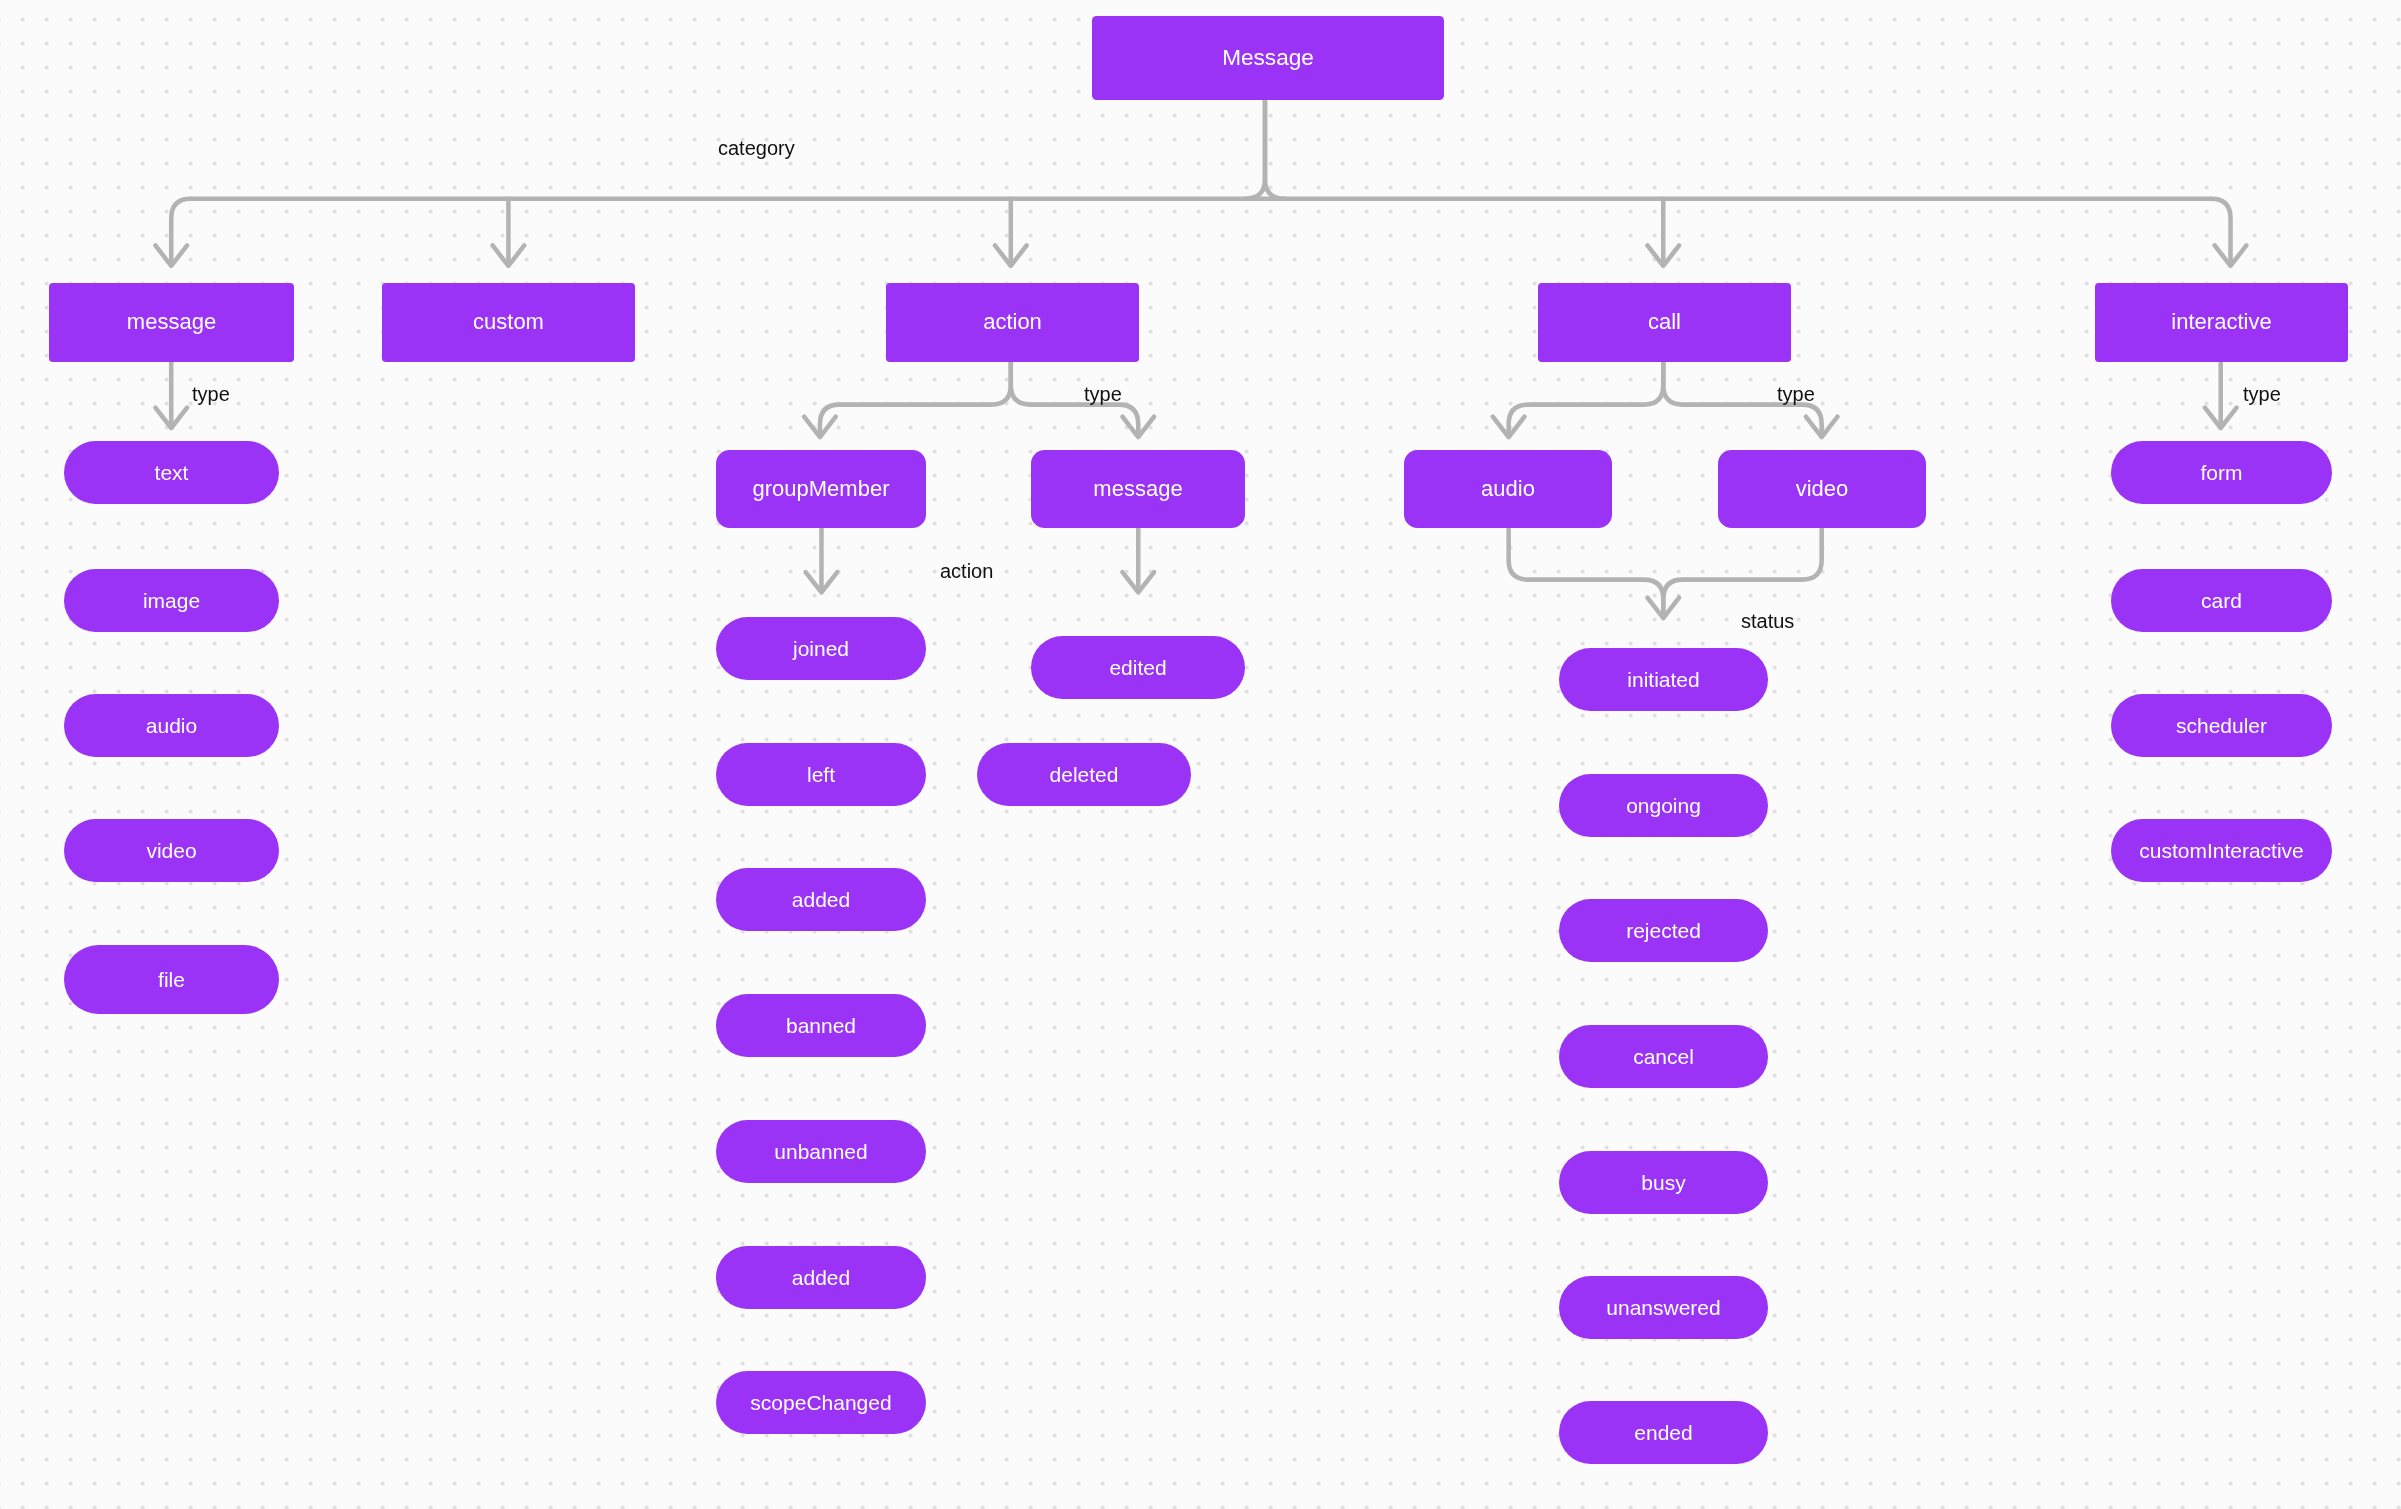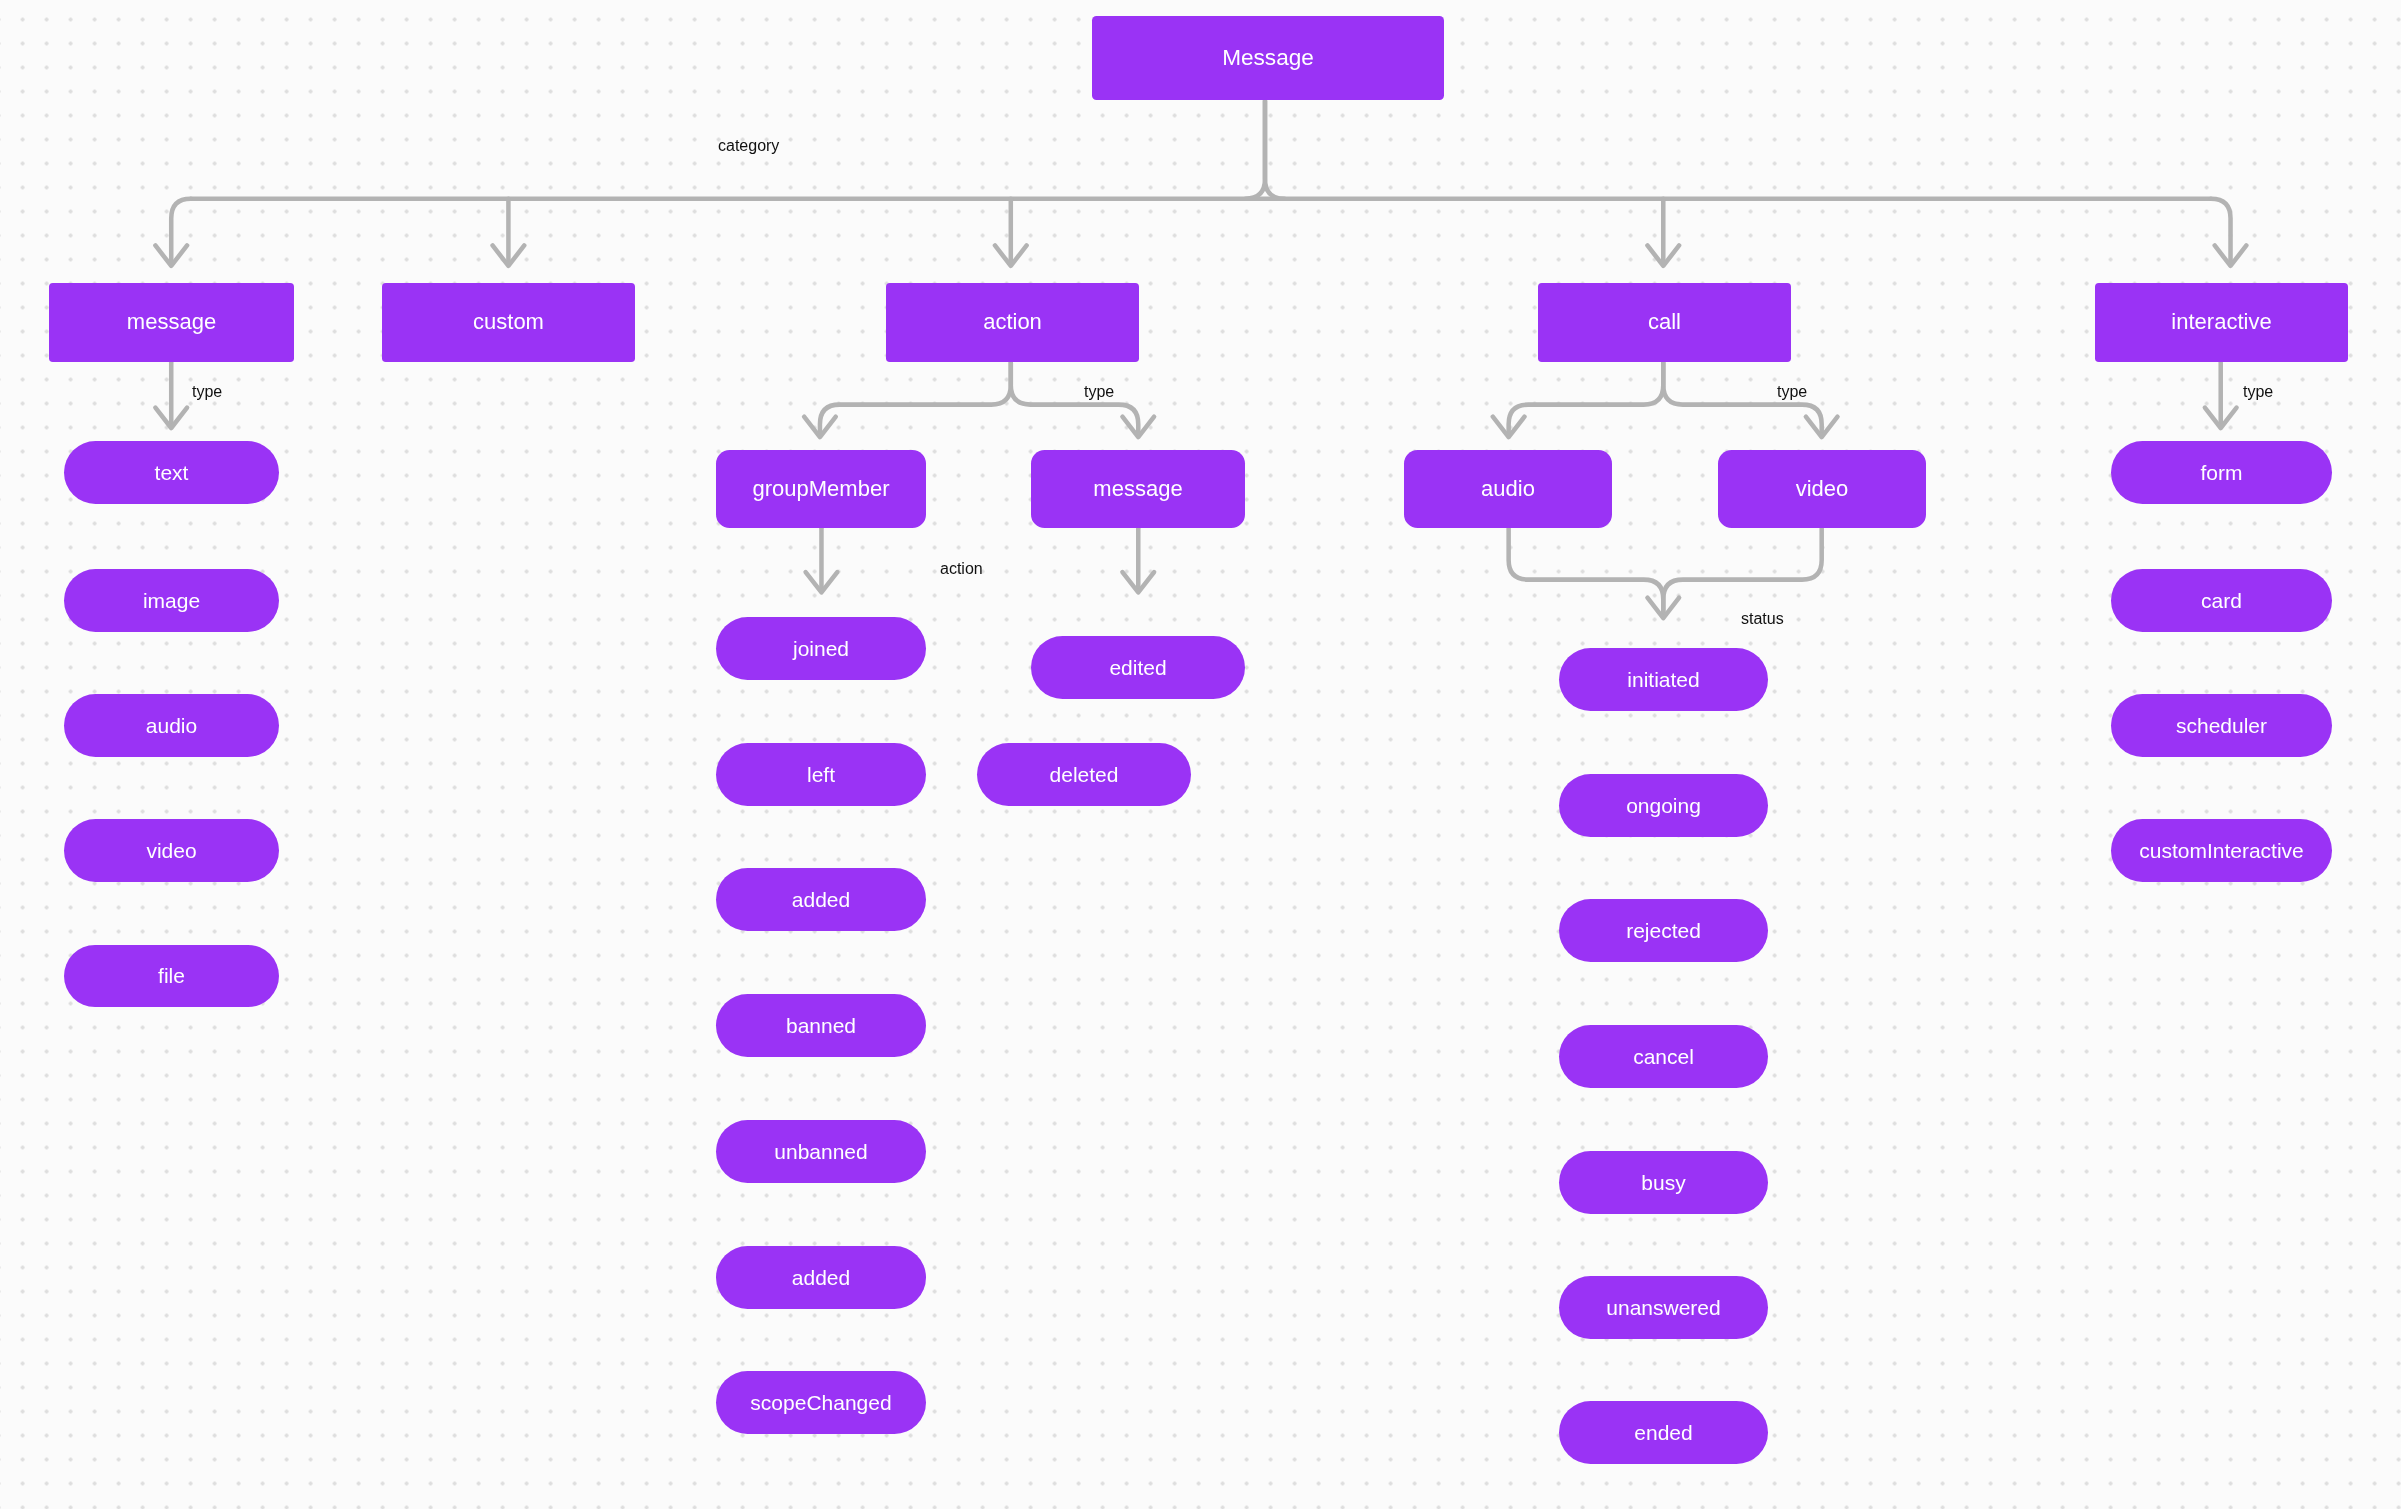--- a/index.html
+++ b/index.html
@@ -50,21 +50,21 @@
     border-radius: 13.6px;
     font-size: 22px;
   }
   .node.leaf {
     border-radius: 754px;
     font-size: 21px;
   }
   .edge-label {
     position: absolute;
     color: #111111;
-    font-size: 16px;
+    font-size: 20px;
     white-space: nowrap;
     user-select: none;
     text-align: center;
   }
 </style>
 </head>
 <body>
 
 <div id="canvas">
 
@@ -153,21 +153,21 @@
   </div>
   <div class="node leaf" style="left:64px; top:569px; width:215px; height:63px;">
     <span>image</span>
   </div>
   <div class="node leaf" style="left:64px; top:694px; width:215px; height:63px;">
     <span>audio</span>
   </div>
   <div class="node leaf" style="left:64px; top:819px; width:215px; height:63px;">
     <span>video</span>
   </div>
-  <div class="node leaf" style="left:64px; top:945px; width:215px; height:62px;">
+  <div class="node leaf" style="left:64px; top:945px; width:215px; height:69px;">
     <span>file</span>
   </div>
 
   <div class="edge-label" style="left:1084px; top:383px;">type</div>
 
   <div class="node mid" style="left:716px; top:450px; width:210px; height:78px;">
     <span>groupMember</span>
   </div>
   <div class="node mid" style="left:1031px; top:450px; width:214px; height:78px;">
     <span>message</span>

